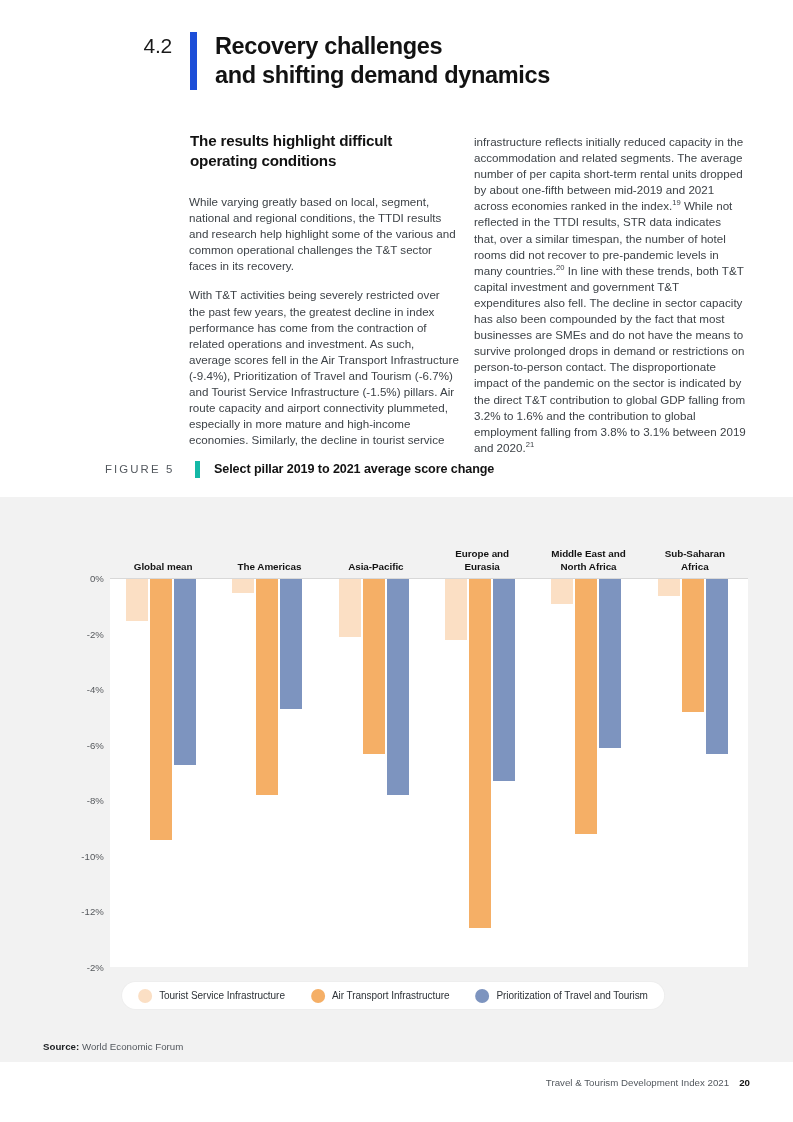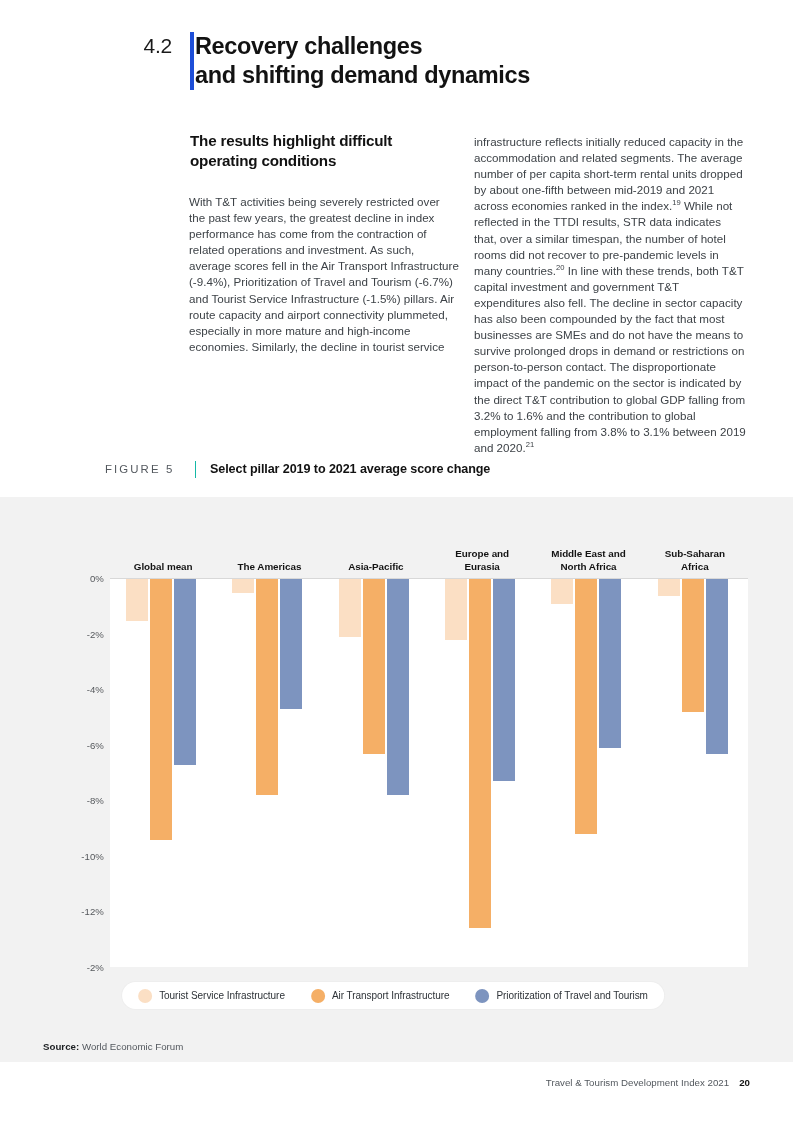--- a/index.html
+++ b/index.html
@@ -11,21 +11,21 @@
   }
   .page { position: relative; width: 793px; height: 1122px; overflow: hidden; }
 
   
   .sec-head { position: absolute; left: 128px; top: 32px; width: 620px; display: flex; }
   .sec-num {
     width: 62px; text-align: right; padding-right: 18px;
     font-size: 21px; color: #1a1a1a; letter-spacing: -0.2px; line-height: 28px;
   }
   .sec-title {
-    border-left: 4px solid #1d4ed8; padding-left: 1px;
+    border-left: 7px solid #1d4ed8; padding-left: 18px;
     font-size: 23.5px; font-weight: bold; color: #121212;
     line-height: 29px; letter-spacing: -0.35px;
   }
 
   
   .sub-head {
     position: absolute; left: 190px; top: 131px; width: 262px;
     font-size: 15.2px; font-weight: bold; color: #121212;
     line-height: 20px; letter-spacing: -0.2px;
   }
@@ -35,21 +35,21 @@
   .col p + p { margin-top: 13px; }
   sup { font-size: 7.6px; vertical-align: super; line-height: 0; }
 
   
   .fig-caption { position: absolute; left: 99px; top: 461px; width: 640px; display: flex; align-items: flex-start; }
   .fig-label {
     width: 90px; font-size: 11.4px; color: #53585e;
     letter-spacing: 2.1px; line-height: 17px; margin-left: 6px;
   }
   .fig-title {
-    border-left: 1px solid #14b8a6; padding-left: 14px;
+    border-left: 5px solid #14b8a6; padding-left: 14px;
     font-size: 12.6px; font-weight: bold; color: #121212; line-height: 17px;
     letter-spacing: -0.1px;
   }
 
   
   .chart-panel {
     position: absolute; left: 0; top: 497px; width: 793px; height: 565px;
     background: #f2f2f2;
   }
   .chart-inner { position: absolute; left: 38px; top: 22px; width: 710px; height: 490px; }
@@ -118,20 +118,21 @@
     <div class="sec-num">4.2</div>
     <div class="sec-title">
       <span>Recovery challenges</span><br>
       <span>and shifting demand dynamics</span>
     </div>
   </div>
 
   <div class="sub-head">The results highlight difficult operating conditions</div>
 
   <div class="col col-left">
+    <p>While varying greatly based on local, segment, national and regional conditions, the TTDI results and research help highlight some of the various and common operational challenges the T&amp;T sector faces in its recovery.</p>
     <p>With T&amp;T activities being severely restricted over the past few years, the greatest decline in index performance has come from the contraction of related operations and investment. As such, average scores fell in the Air Transport Infrastructure (-9.4%), Prioritization of Travel and Tourism (-6.7%) and Tourist Service Infrastructure (-1.5%) pillars. Air route capacity and airport connectivity plummeted, especially in more mature and high-income economies. Similarly, the decline in tourist service</p>
   </div>
 
   <div class="col col-right">
     <p><span>infrastructure reflects initially reduced capacity in the accommodation and related segments. The average number of per capita short-term rental units dropped by about one-fifth between mid-2019 and 2021 across economies ranked in the index.</span><sup>19</sup><span> While not reflected in the TTDI results, STR data indicates that, over a similar timespan, the number of hotel rooms did not recover to pre-pandemic levels in many countries.</span><sup>20</sup><span> In line with these trends, both T&amp;T capital investment and government T&amp;T expenditures also fell. The decline in sector capacity has also been compounded by the fact that most businesses are SMEs and do not have the means to survive prolonged drops in demand or restrictions on person-to-person contact. The disproportionate impact of the pandemic on the sector is indicated by the direct T&amp;T contribution to global GDP falling from 3.2% to 1.6% and the contribution to global employment falling from 3.8% to 3.1% between 2019 and 2020.</span><sup>21</sup></p>
   </div>
 
   <div class="fig-caption">
     <div class="fig-label">FIGURE 5</div>
     <div class="fig-title">Select pillar 2019 to 2021 average score change</div>

